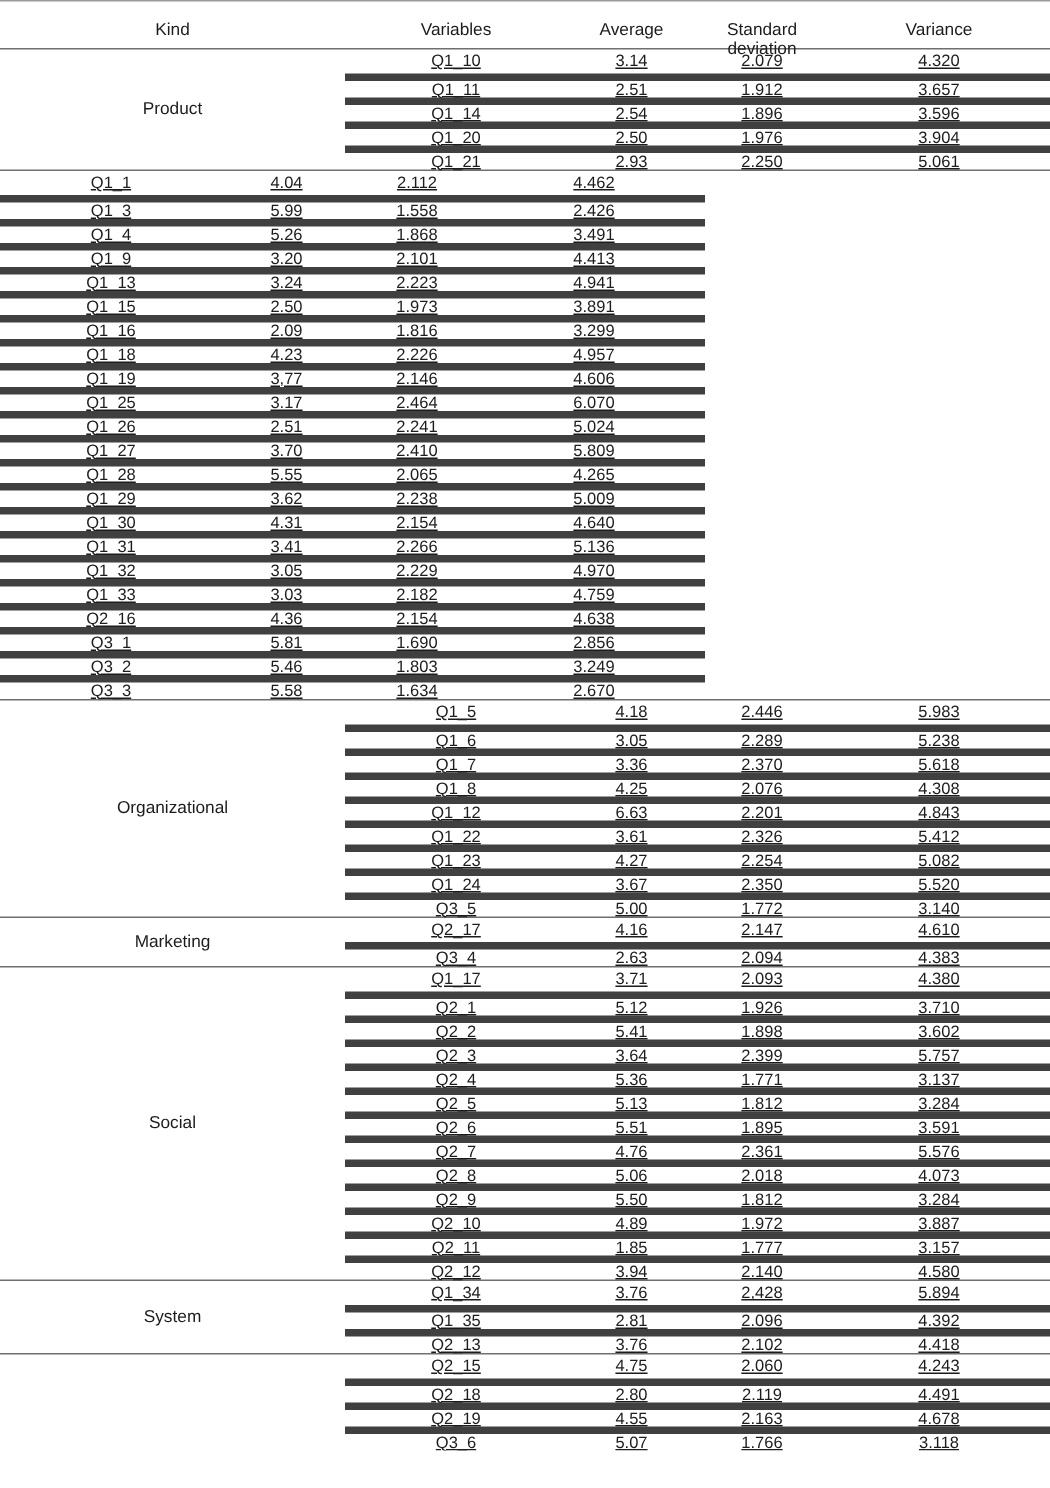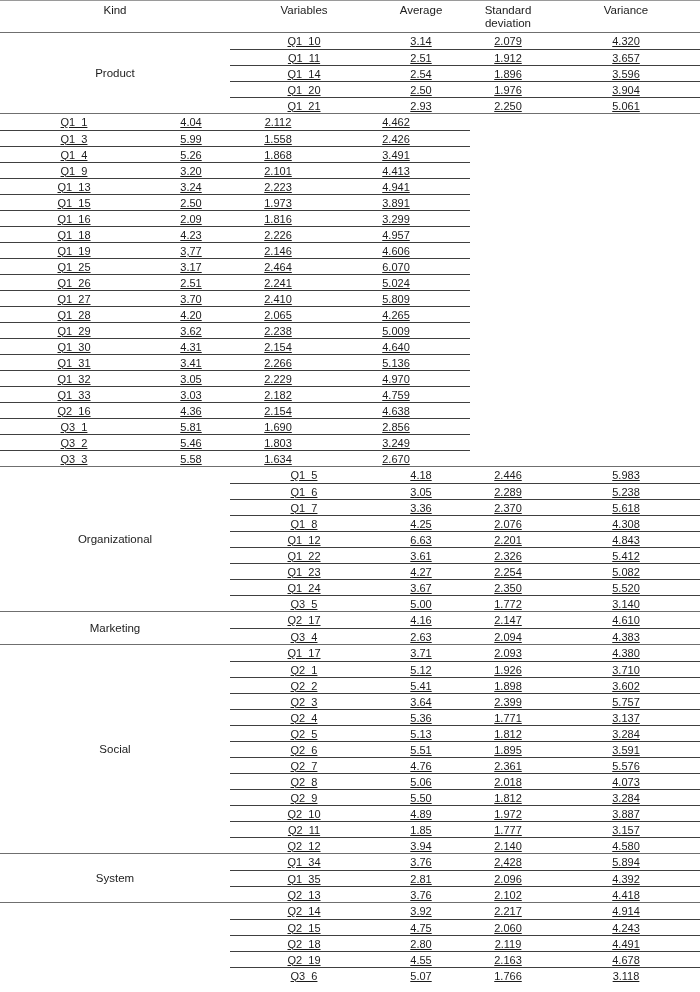--- a/index.html
+++ b/index.html
@@ -15,21 +15,21 @@
   }
   #stats-table {
     width: 700px;
     border-top: 1px solid #9a9a9a;
   }
   .header {
     display: flex;
     align-items: flex-start;
     height: 31px;
     box-sizing: border-box;
-    padding-top: 3px;
+    padding-top: 13px;
   }
   .hcell {
     text-align: center;
     font-size: 11.5px;
     line-height: 1.15;
     box-sizing: border-box;
   }
   .c0 { width: 230px; }
   .c1 { width: 148px; }
   .c2 { width: 86px; }
@@ -54,21 +54,21 @@
   }
   .drow {
     display: flex;
     align-items: center;
     height: 16px;
     box-sizing: border-box;
     font-size: 11px;
     text-decoration: underline;
   }
   .drow + .drow {
-    border-top: 1px solid #404040;
+    border-top: 5px solid #404040;
   }
   .dcell {
     text-align: center;
     box-sizing: border-box;
   }
 </style>
 </head>
 <body>
 
 <div id="stats-table">
@@ -184,21 +184,21 @@
             <div class="dcell c4">5.024</div>
           </div>
           <div class="drow">
             <div class="dcell c1">Q1_27</div>
             <div class="dcell c2">3.70</div>
             <div class="dcell c3">2.410</div>
             <div class="dcell c4">5.809</div>
           </div>
           <div class="drow">
             <div class="dcell c1">Q1_28</div>
-            <div class="dcell c2">4.20</div>
+            <div class="dcell c2">5.55</div>
             <div class="dcell c3">2.065</div>
             <div class="dcell c4">4.265</div>
           </div>
           <div class="drow">
             <div class="dcell c1">Q1_29</div>
             <div class="dcell c2">3.62</div>
             <div class="dcell c3">2.238</div>
             <div class="dcell c4">5.009</div>
           </div>
           <div class="drow">
@@ -430,26 +430,20 @@
             <div class="dcell c2">3.76</div>
             <div class="dcell c3">2.102</div>
             <div class="dcell c4">4.418</div>
           </div>
         </div>
       </div>
       <div class="group">
         <div class="kindcol"></div>
         <div class="rows">
           <div class="drow">
-            <div class="dcell c1">Q2_14</div>
-            <div class="dcell c2">3.92</div>
-            <div class="dcell c3">2.217</div>
-            <div class="dcell c4">4.914</div>
-          </div>
-          <div class="drow">
             <div class="dcell c1">Q2_15</div>
             <div class="dcell c2">4.75</div>
             <div class="dcell c3">2.060</div>
             <div class="dcell c4">4.243</div>
           </div>
           <div class="drow">
             <div class="dcell c1">Q2_18</div>
             <div class="dcell c2">2.80</div>
             <div class="dcell c3">2.119</div>
             <div class="dcell c4">4.491</div>

